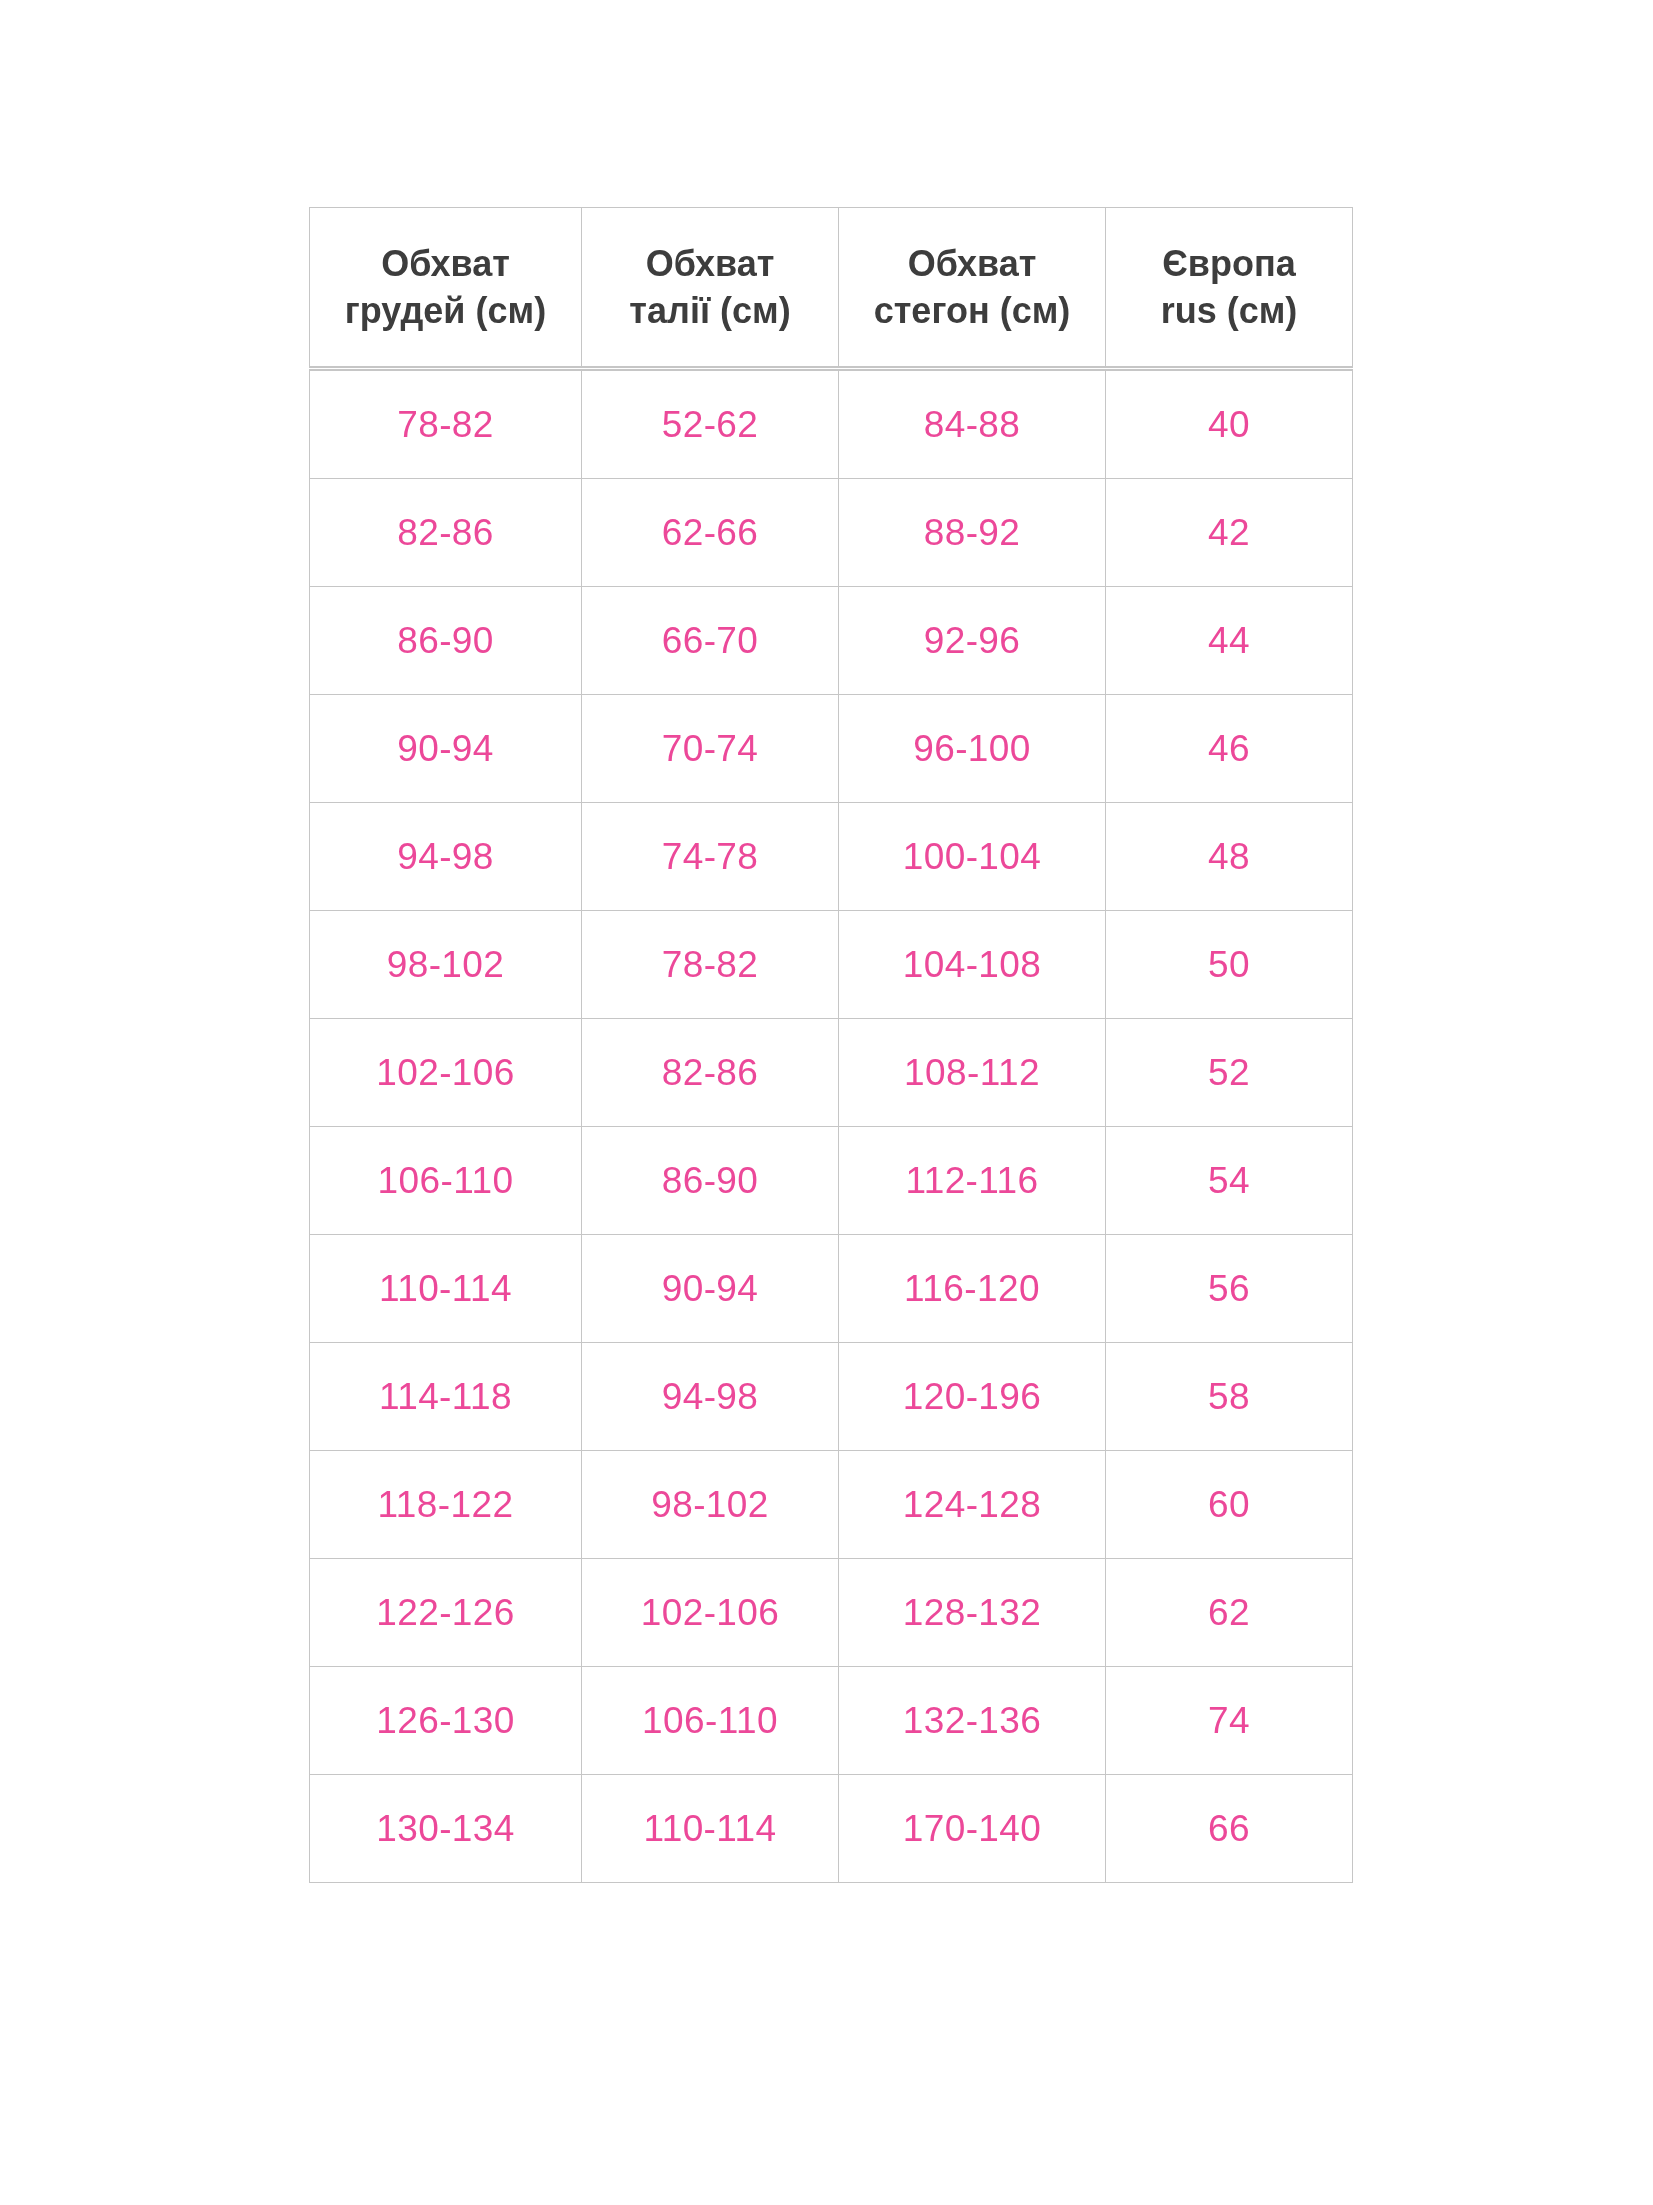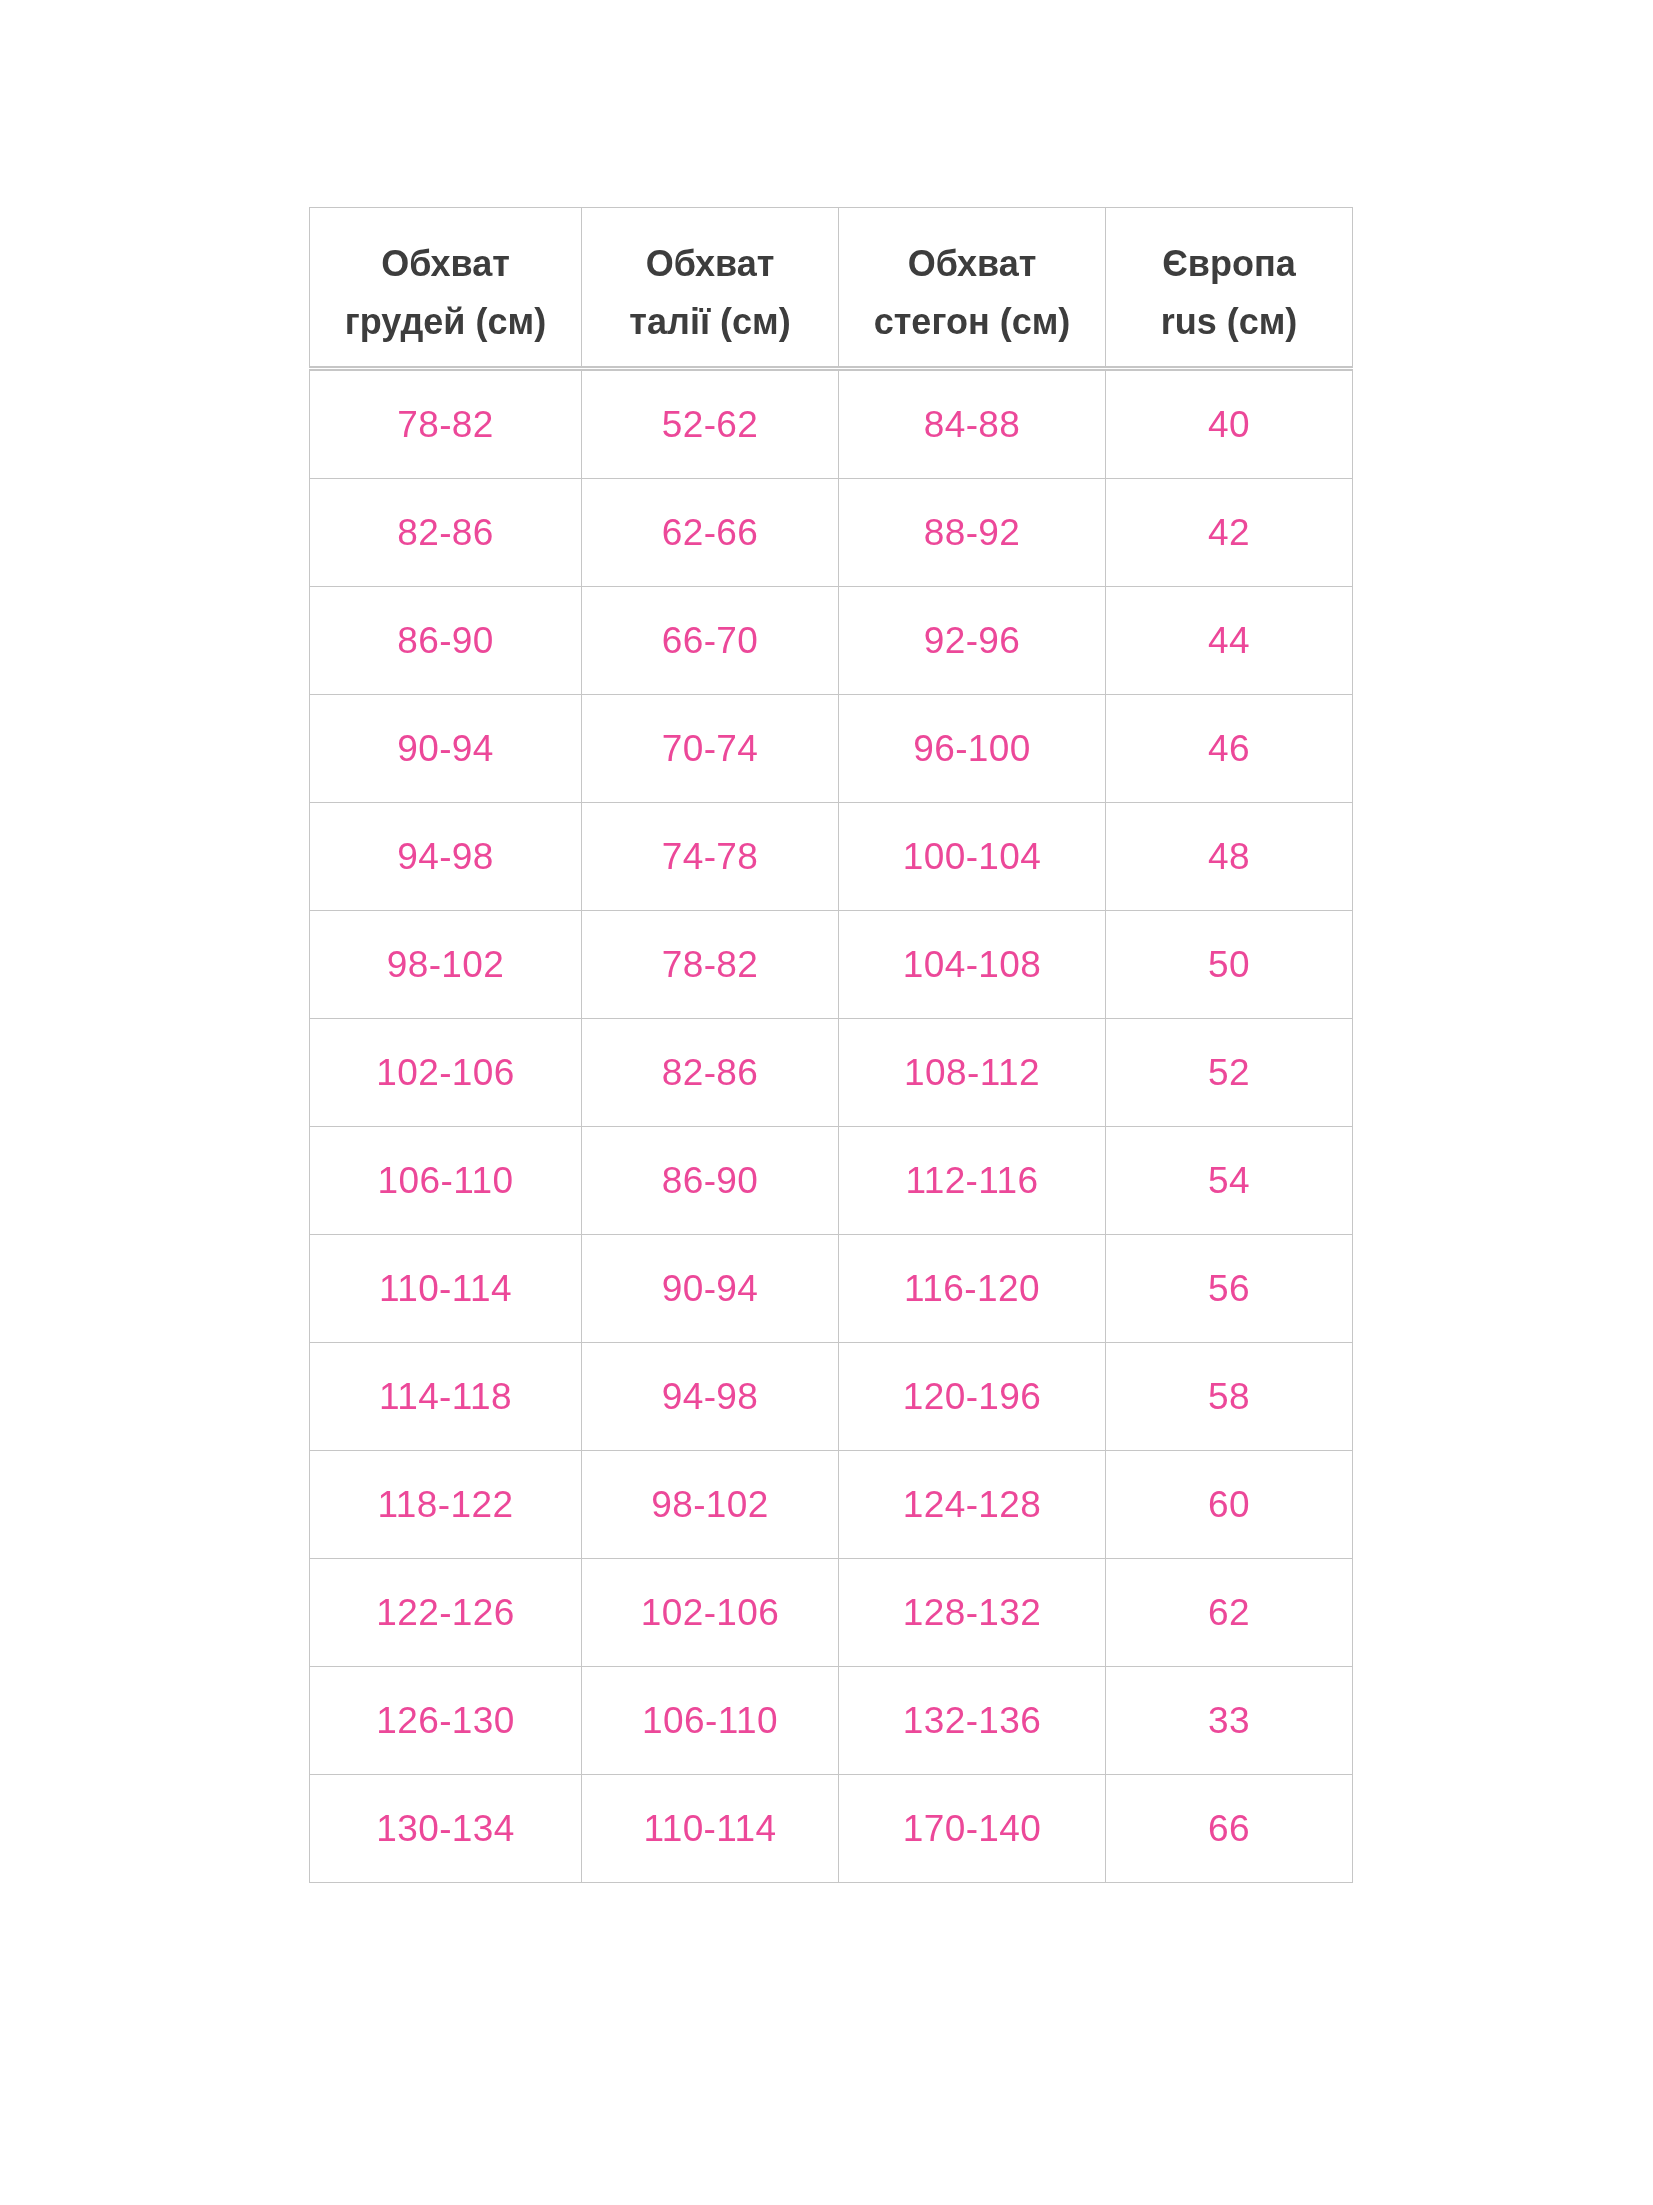--- a/index.html
+++ b/index.html
@@ -37,21 +37,20 @@
   th {
     height: 158px;
     font-size: 36px;
     font-weight: bold;
     color: #3d3d3d;
     border-bottom: 5.7px double #c6c6c6;
   }
   th .hline {
     display: block;
     line-height: 47px;
-    margin-top: 11px;
   }
   td {
     height: 107px;
     font-size: 37px;
     font-weight: 400;
     color: #ec4899;
     letter-spacing: 0.4px;
   }
 </style>
 </head>
@@ -154,21 +153,21 @@
       <tr>
         <td>122-126</td>
         <td>102-106</td>
         <td>128-132</td>
         <td>62</td>
       </tr>
       <tr>
         <td>126-130</td>
         <td>106-110</td>
         <td>132-136</td>
-        <td>33</td>
+        <td>74</td>
       </tr>
       <tr>
         <td>130-134</td>
         <td>110-114</td>
         <td>170-140</td>
         <td>66</td>
       </tr>
     </tbody>
 </table>
 

